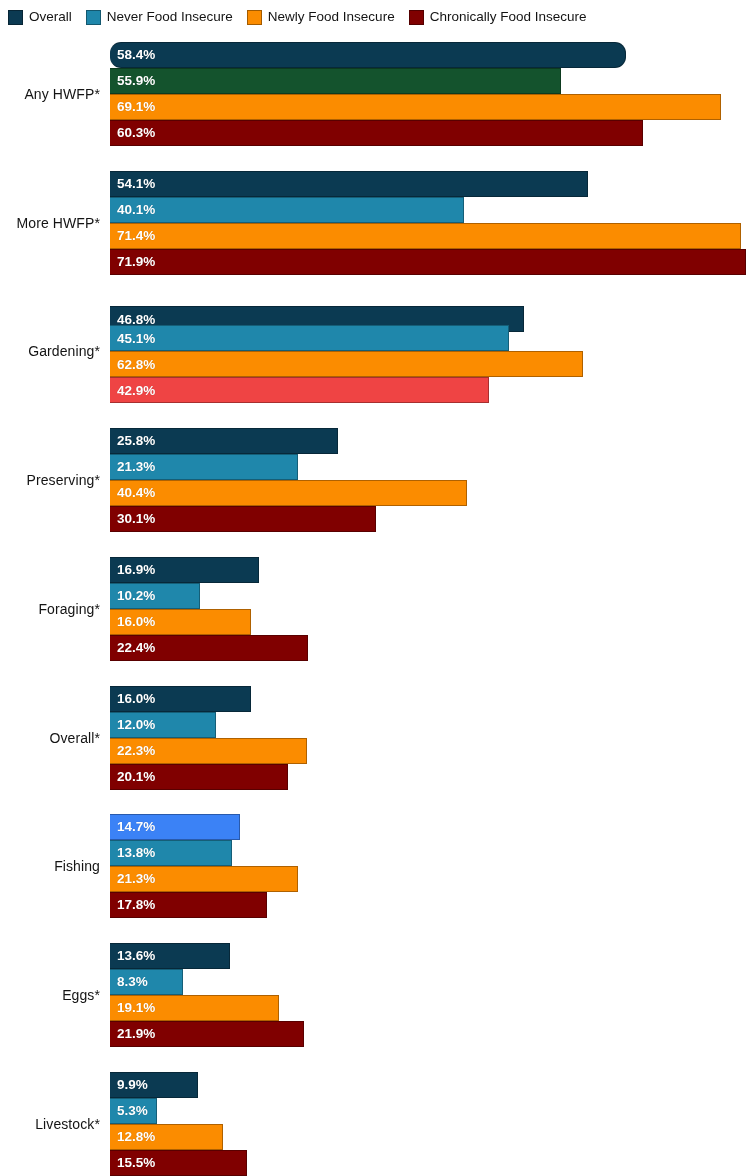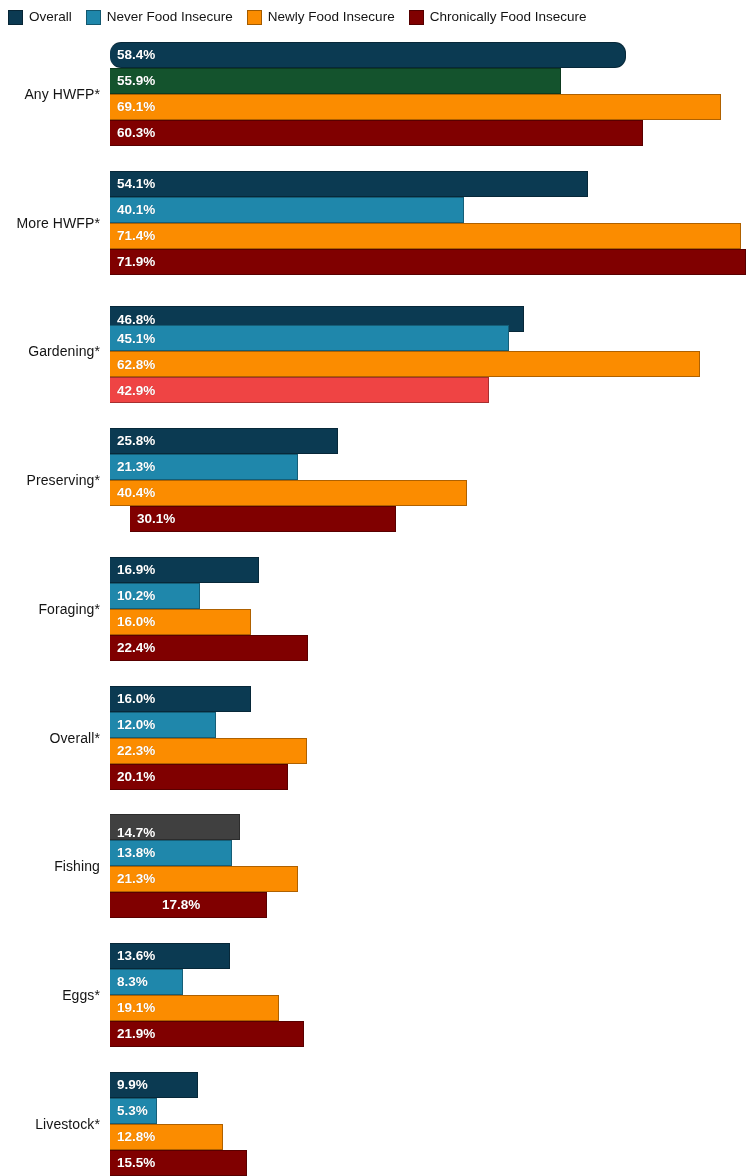--- a/index.html
+++ b/index.html
@@ -159,41 +159,41 @@
     </div>
     <div class="group" style="top: 267.4px;">
       <div class="group-label">Gardening*</div>
       <div class="bars">
         <div class="bar" style="top: 0px; width: 413.712px; background: rgb(11, 58, 82); margin-top: 7px;">
           <span class="bar-value">46.8%</span>
         </div>
         <div class="bar" style="top: 26px; width: 398.684px; background: rgb(31, 135, 171);">
           <span class="bar-value">45.1%</span>
         </div>
-        <div class="bar" style="top: 52px; width: 590px; background: rgb(251, 140, 0);">
+        <div class="bar" style="top: 52px; width: 473px; background: rgb(251, 140, 0);">
           <span class="bar-value">62.8%</span>
         </div>
         <div class="bar" style="top: 78px; width: 379.236px; background: #ef4444;">
           <span class="bar-value">42.9%</span>
         </div>
       </div>
     </div>
     <div class="group" style="top: 396.1px;">
       <div class="group-label">Preserving*</div>
       <div class="bars">
         <div class="bar" style="top: 0px; width: 228.072px; background: rgb(11, 58, 82);">
           <span class="bar-value">25.8%</span>
         </div>
         <div class="bar" style="top: 26px; width: 188.292px; background: rgb(31, 135, 171);">
           <span class="bar-value">21.3%</span>
         </div>
         <div class="bar" style="top: 52px; width: 357.136px; background: rgb(251, 140, 0);">
           <span class="bar-value">40.4%</span>
         </div>
-        <div class="bar" style="top: 78px; width: 266.084px; background: rgb(128, 0, 0); margin-left: 20px;">
+        <div class="bar" style="top: 78px; width: 266.084px; background: rgb(128, 0, 0);">
           <span class="bar-value">30.1%</span>
         </div>
       </div>
     </div>
     <div class="group" style="top: 524.8px;">
       <div class="group-label">Foraging*</div>
       <div class="bars">
         <div class="bar" style="top: 0px; width: 149.396px; background: rgb(11, 58, 82);">
           <span class="bar-value">16.9%</span>
         </div>
@@ -221,30 +221,30 @@
           <span class="bar-value">22.3%</span>
         </div>
         <div class="bar" style="top: 78px; width: 177.684px; background: rgb(128, 0, 0);">
           <span class="bar-value">20.1%</span>
         </div>
       </div>
     </div>
     <div class="group" style="top: 782.2px;">
       <div class="group-label">Fishing</div>
       <div class="bars">
-        <div class="bar" style="top: 0px; width: 129.948px; background: #404040; align-items: flex-end;">
+        <div class="bar" style="top: 0px; width: 129.948px; background: #3b82f6;">
           <span class="bar-value">14.7%</span>
         </div>
         <div class="bar" style="top: 26px; width: 121.992px; background: rgb(31, 135, 171);">
           <span class="bar-value">13.8%</span>
         </div>
         <div class="bar" style="top: 52px; width: 188.292px; background: rgb(251, 140, 0);">
           <span class="bar-value">21.3%</span>
         </div>
-        <div class="bar" style="top: 78px; width: 157.352px; background: rgb(128, 0, 0); padding-left: 45px;">
+        <div class="bar" style="top: 78px; width: 157.352px; background: rgb(128, 0, 0);">
           <span class="bar-value">17.8%</span>
         </div>
       </div>
     </div>
     <div class="group" style="top: 910.9px;">
       <div class="group-label">Eggs*</div>
       <div class="bars">
         <div class="bar" style="top: 0px; width: 120.224px; background: rgb(11, 58, 82);">
           <span class="bar-value">13.6%</span>
         </div>

